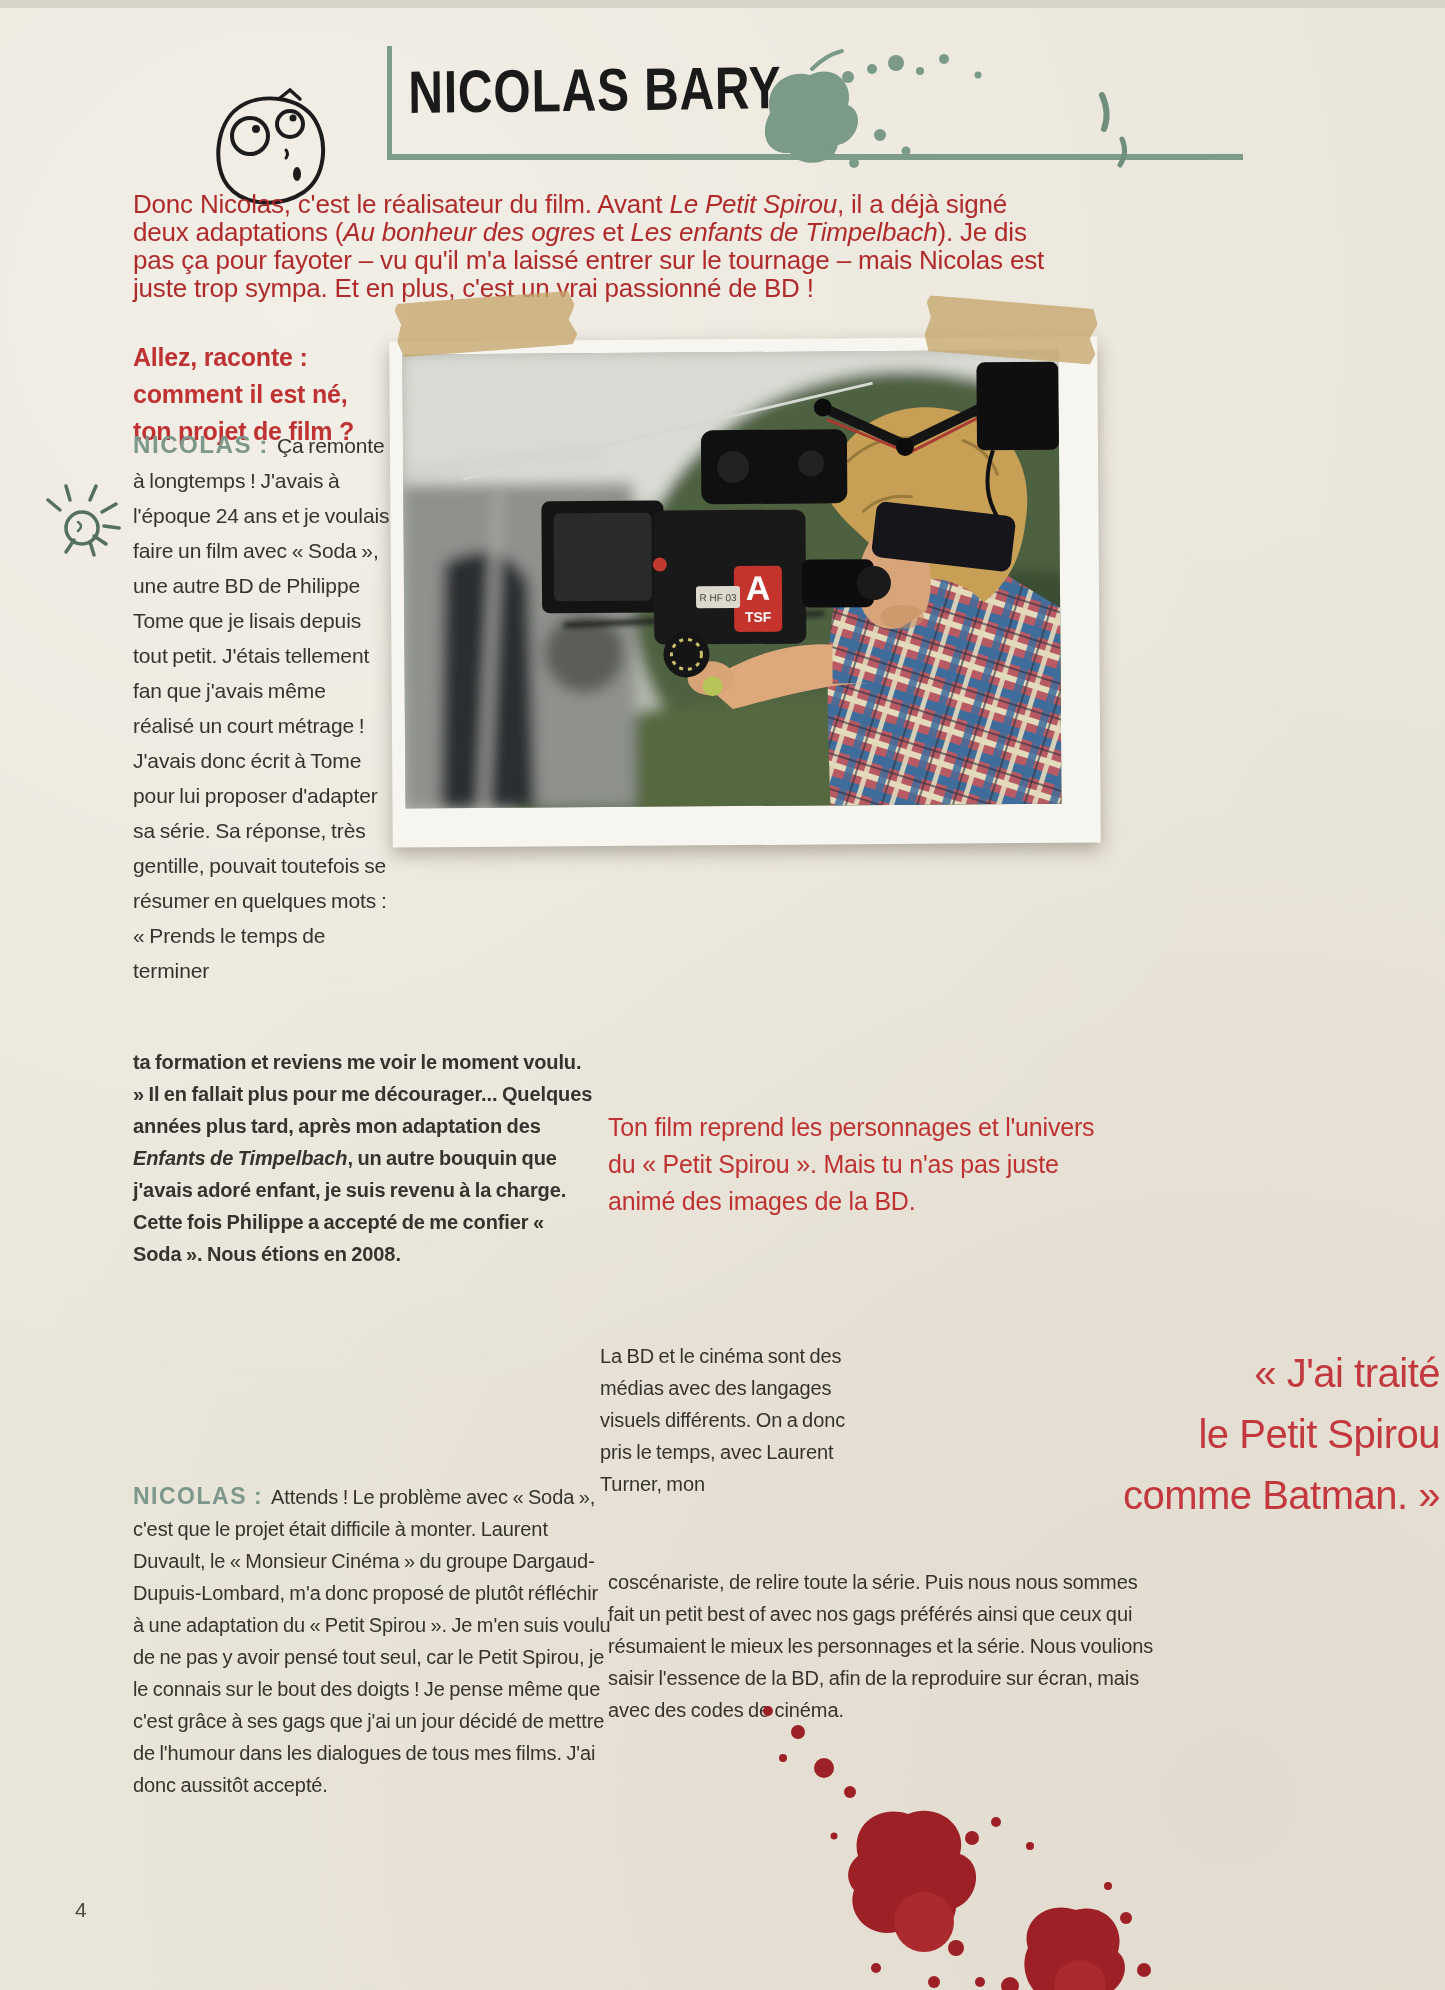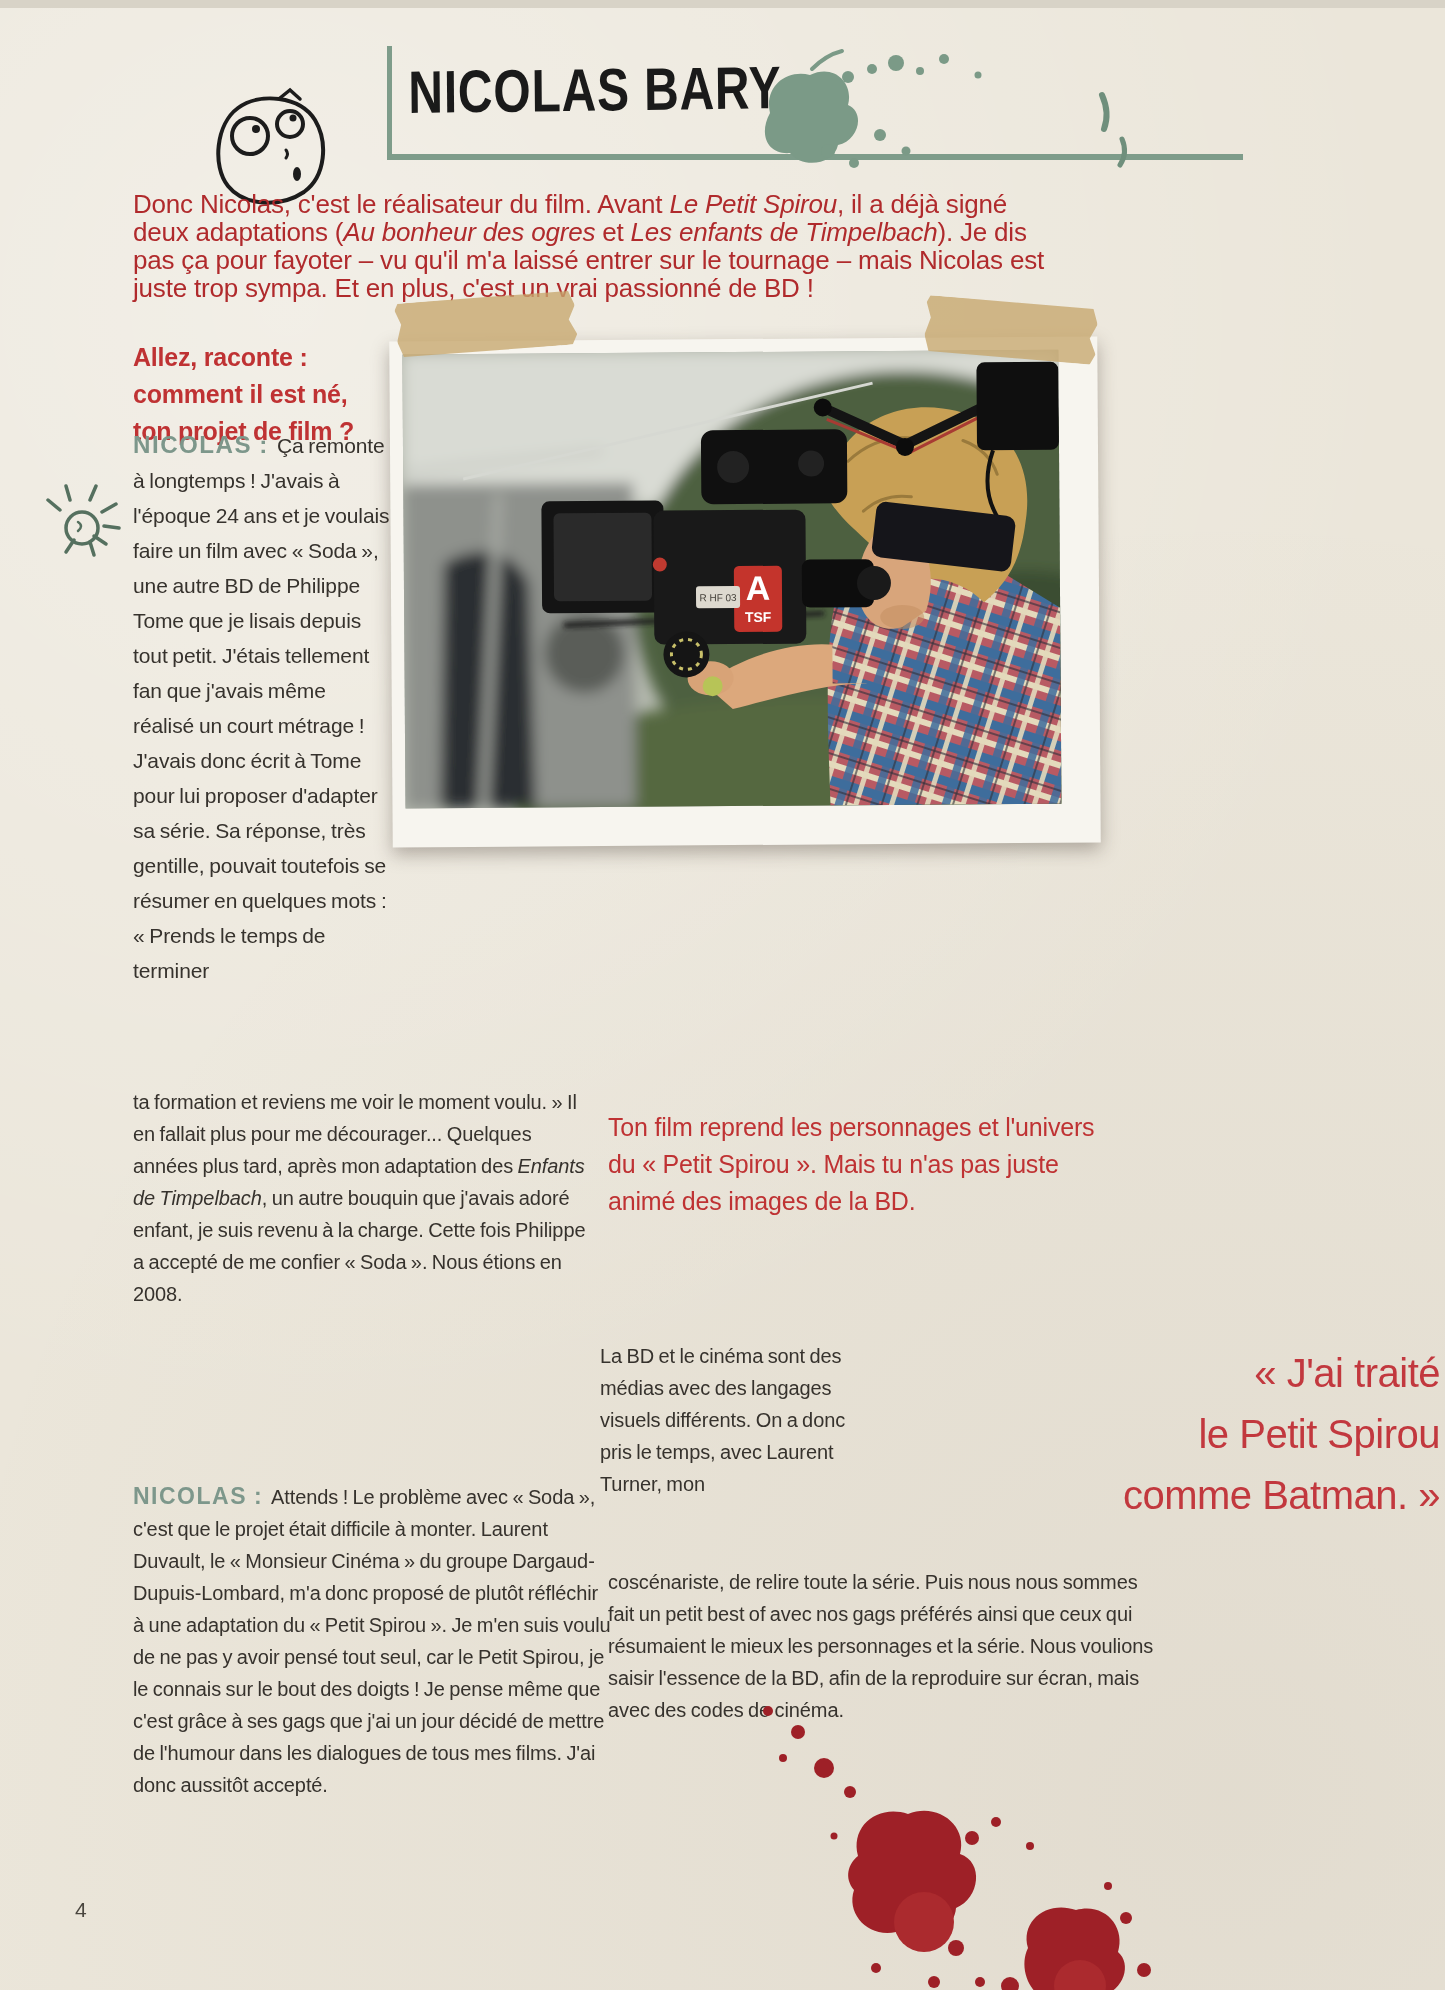--- a/index.html
+++ b/index.html
@@ -22,21 +22,21 @@
     letter-spacing:-.2px;
   }
   .question{
     color:#bf3233;font-size:25px;line-height:37px;letter-spacing:-.2px;
   }
   .q1{left:133px;top:306px;width:252px;font-weight:bold;}
   .q2{left:133px;top:1370px;width:470px;}
   .q3{left:608px;top:1076px;width:505px;}
   .bodytxt{font-size:20px;line-height:32px;letter-spacing:-.1px;word-spacing:-1px;}
   .a1n{left:133px;top:398px;width:258px;font-size:21px;line-height:35px;}
-  .a1w{left:133px;top:1058px;width:462px;}
+  .a1w{left:133px;top:1018px;width:462px;font-weight:bold;}
   .a2{left:133px;top:1452px;width:478px;}
   .a31{left:608px;top:1192px;width:545px;}
   .a32{left:600px;top:1312px;width:280px;}
   .a33{left:608px;top:1538px;width:558px;}
   .speaker{
     color:#7d978b;font-weight:bold;font-size:1.15em;
     letter-spacing:1.5px;margin-right:8px;
   }
   .pullquote{
     left:995px;top:1335px;width:445px;

